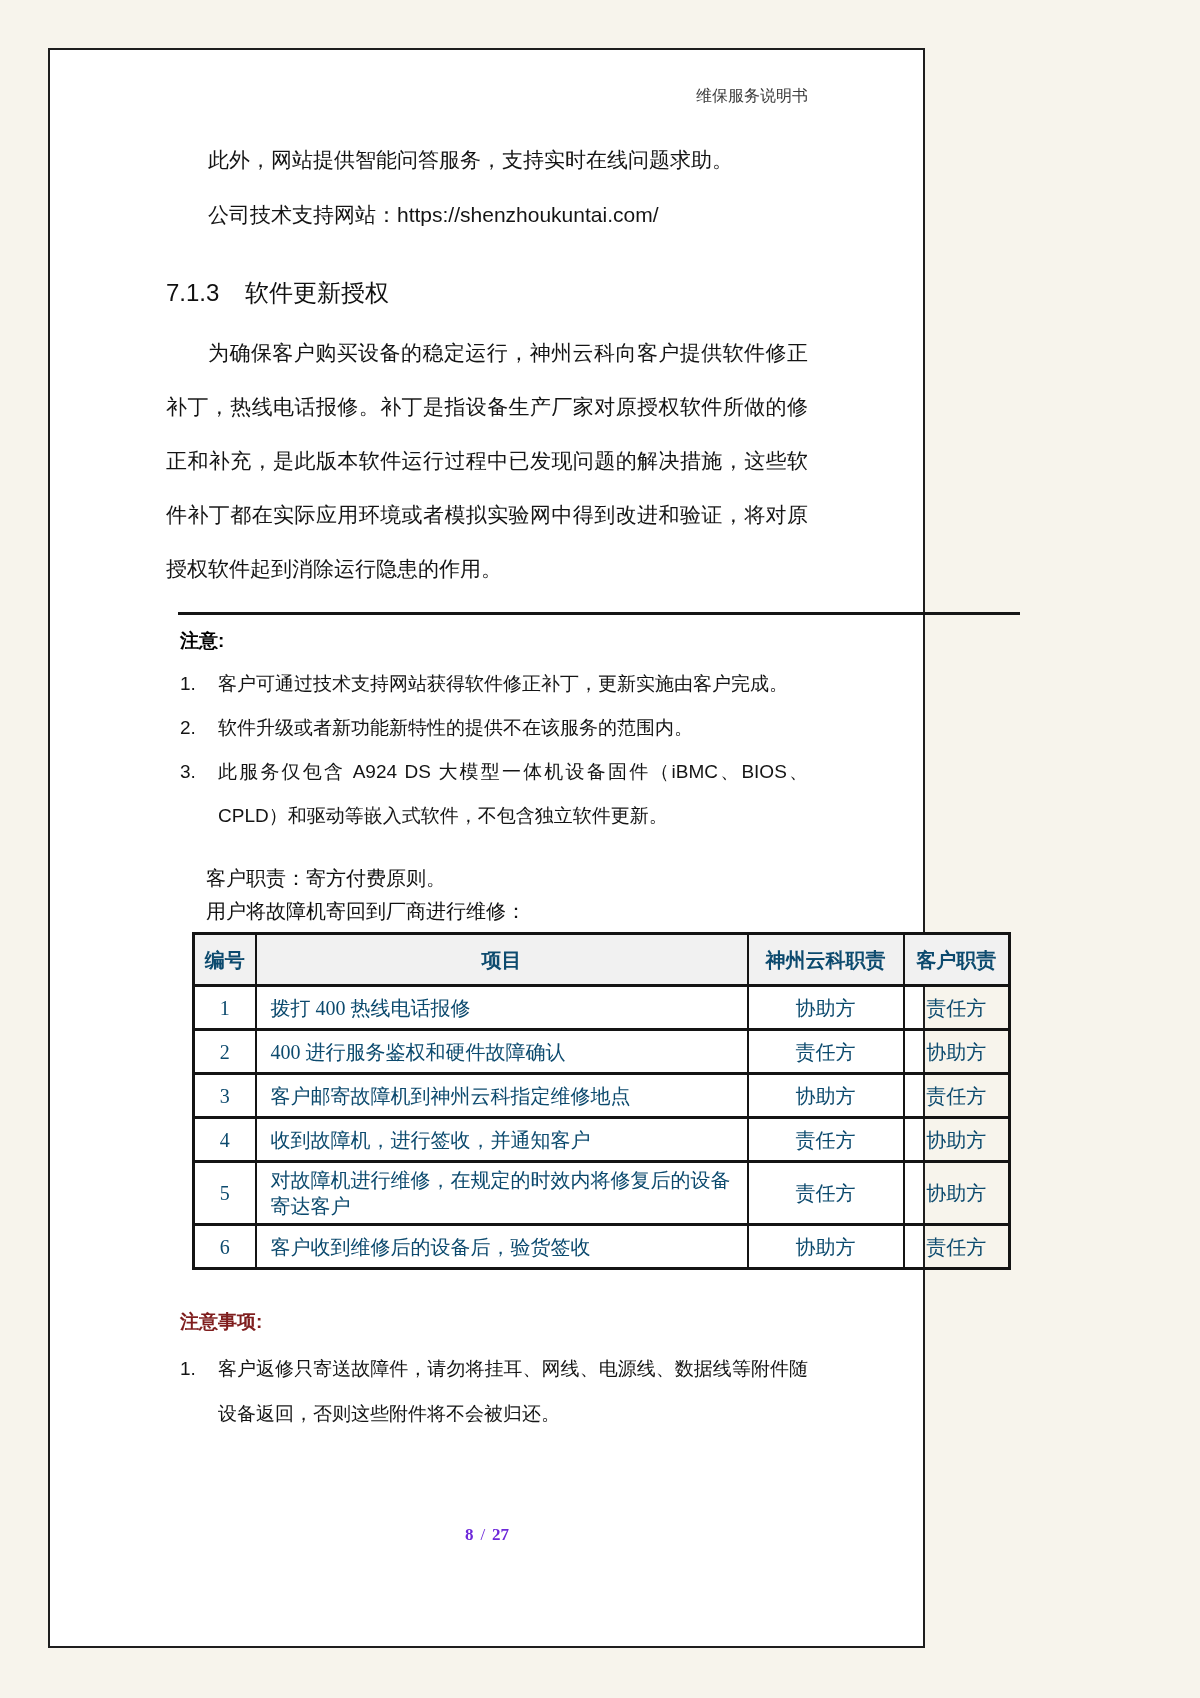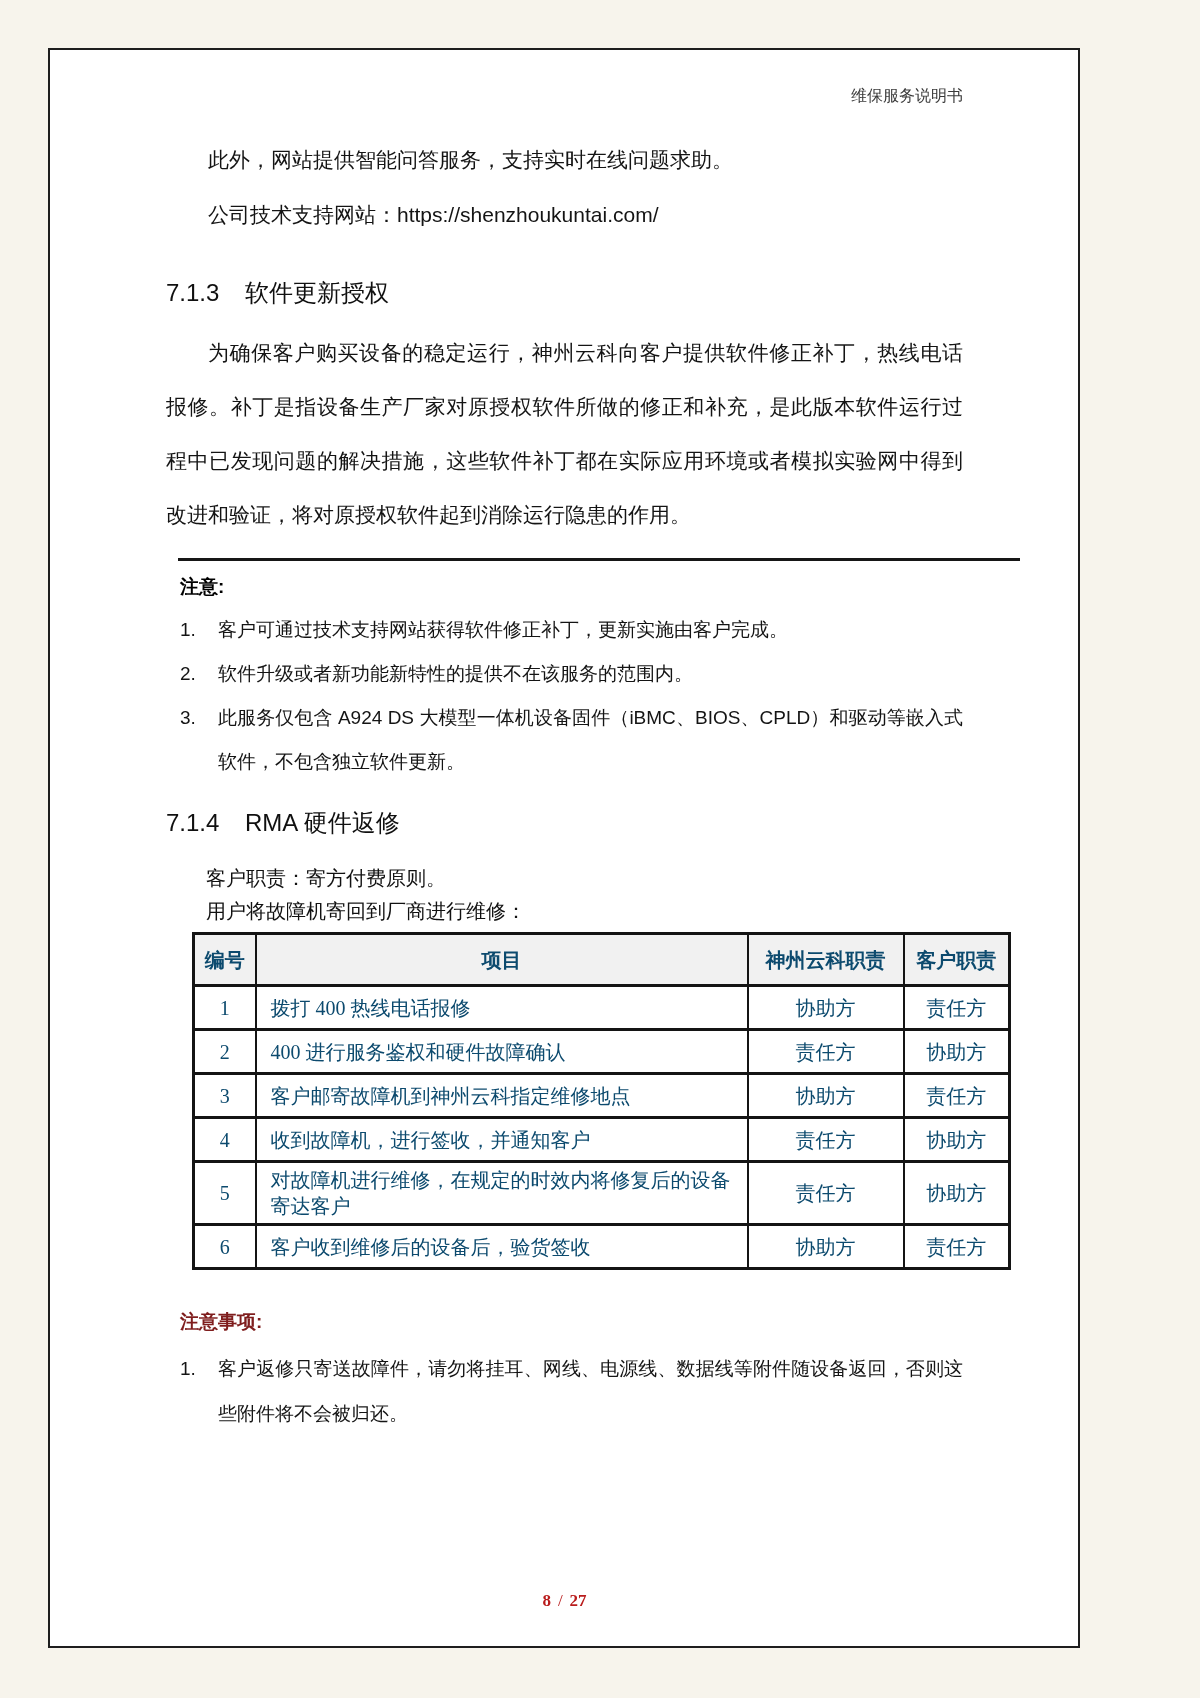--- a/index.html
+++ b/index.html
@@ -3,21 +3,21 @@
 <meta charset="utf-8">
 <style>
   * { margin:0; padding:0; box-sizing:border-box; }
   html,body { background:#f7f4ec; }
   .canvas {
     position:relative; width:1200px; height:1698px;
     background:#f7f4ec; overflow:hidden;
     font-family:"Liberation Sans", sans-serif; color:#141414;
   }
   .frame {
-    position:absolute; left:48px; top:48px; width:1032px; height:1600px;
+    position:absolute; left:48px; top:48px; width:877px; height:1600px;
     background:#ffffff; border:2px solid #1e1e1e;
   }
   .content { padding:0 115px 0 116px; }
 
   .doc-header { margin-top:36px; text-align:right;
     font:16px/20px "Liberation Serif", serif; color:#3a3a3a; }
 
   .intro-line { font:21px/28px "Liberation Sans", sans-serif; margin-left:42px; }
   .intro-1 { margin-top:40px; }
   .intro-2 { margin-top:27px; }
@@ -51,22 +51,22 @@
     border-top:3px solid #141414; border-bottom:3px solid #141414;
     text-align:center; vertical-align:middle; }
   .rma-table th { background:#f1f1f1; font-weight:bold; height:52px; }
   .rma-table td { height:44px; }
   .rma-table td.item { text-align:left; padding:4px 14px 4px 14px; }
 
   .notice-label { margin-top:40px; margin-left:14px;
     font:bold 19px/24px "Liberation Sans", sans-serif; color:#7f1d1d; }
   .notices { margin-top:12px; margin-left:14px; font:19px/45px "Liberation Sans", sans-serif; }
 
-  .footer { position:absolute; left:118px; right:117px; top:1540px; text-align:center;
-    font:bold 17px/22px "Liberation Serif", serif; color:#b91c1c; }
+  .footer { position:absolute; left:118px; right:117px; top:1474px; text-align:center;
+    font:bold 17px/22px "Liberation Serif", serif; color:#6d28d9; }
   .footer .sep { font-weight:normal; padding:0 7px; }
 </style>
 </head>
 <body>
 
 <div class="canvas">
   <div class="frame">
     <div class="content">
 
       <div class="doc-header">维保服务说明书</div>
@@ -95,23 +95,20 @@
         <div class="note-item">
           <span class="num">2.</span>
           <span class="txt">软件升级或者新功能新特性的提供不在该服务的范围内。</span>
         </div>
         <div class="note-item">
           <span class="num">3.</span>
           <span class="txt">此服务仅包含 A924 DS 大模型一体机设备固件（iBMC、BIOS、CPLD）和驱动等嵌入式软件，不包含独立软件更新。</span>
         </div>
       </div>
 
-      <div class="sec-heading h714">
-        <span class="sec-num">7.1.4</span><span>RMA 硬件返修</span>
-      </div>
 
       <div class="paras-714">
         <p>客户职责：寄方付费原则。</p>
         <p>用户将故障机寄回到厂商进行维修：</p>
       </div>
 
       <table class="rma-table">
         <colgroup>
           <col style="width:62px">
             <col style="width:492px">

